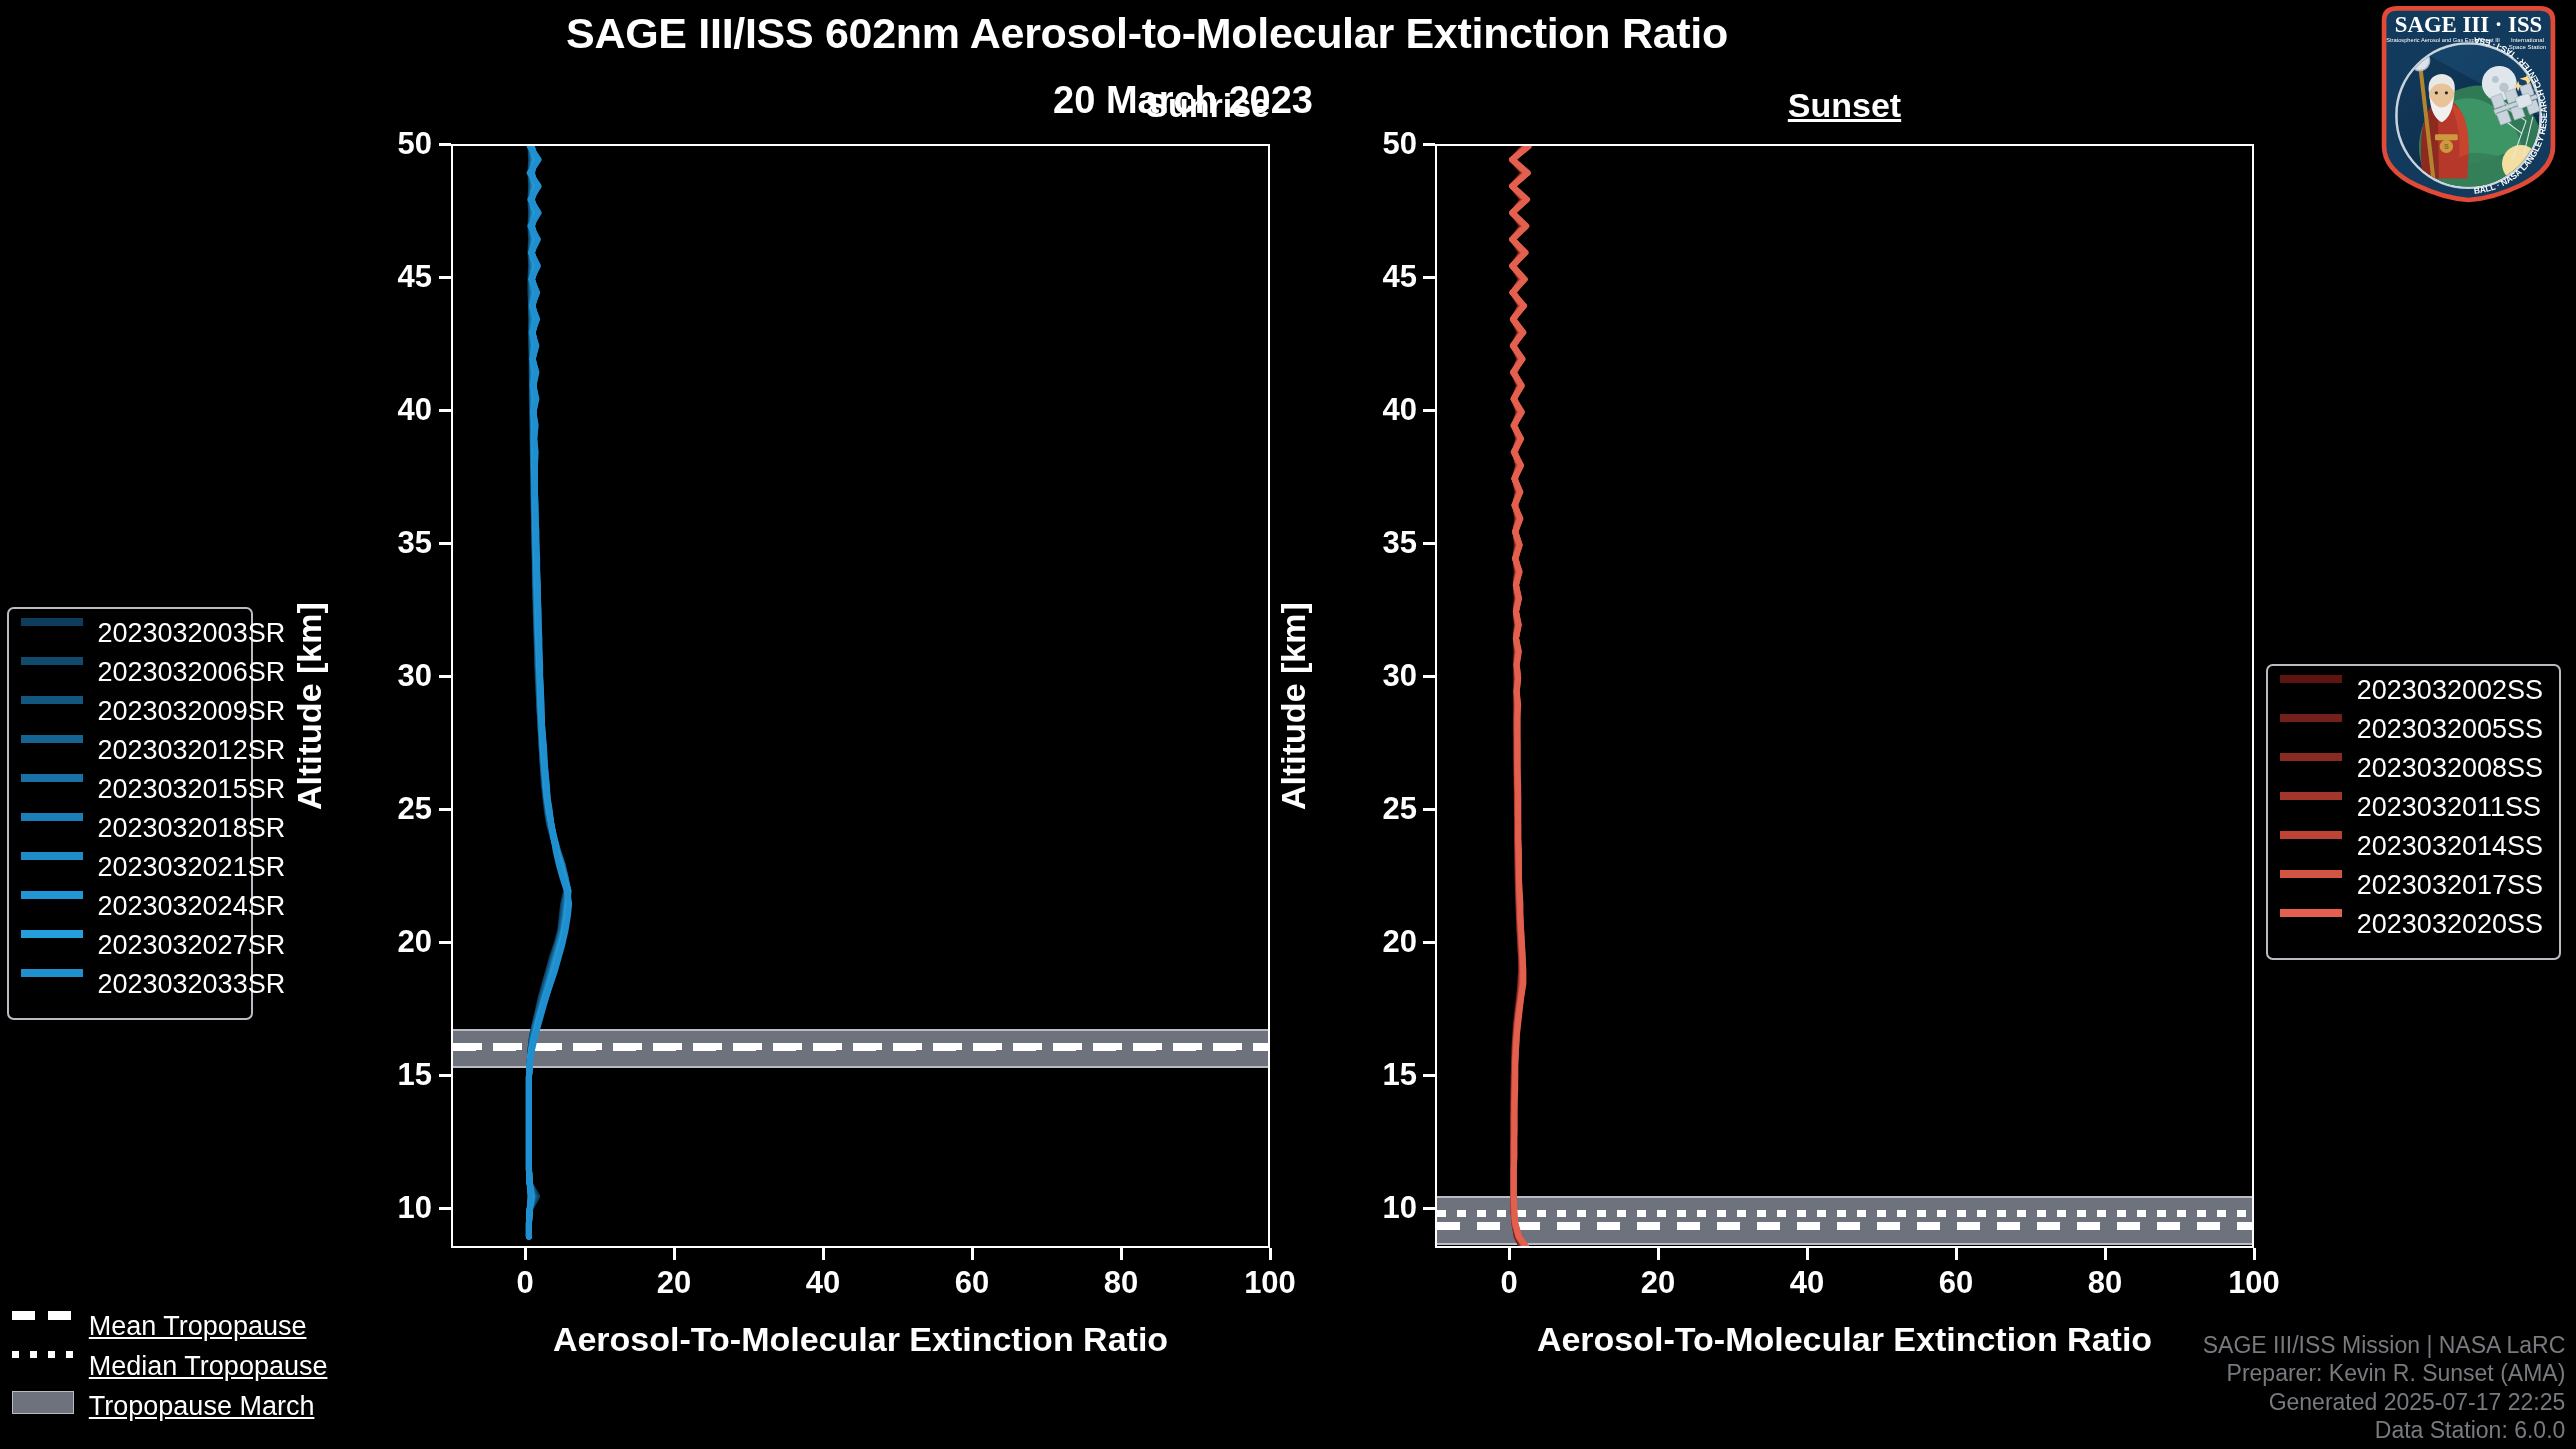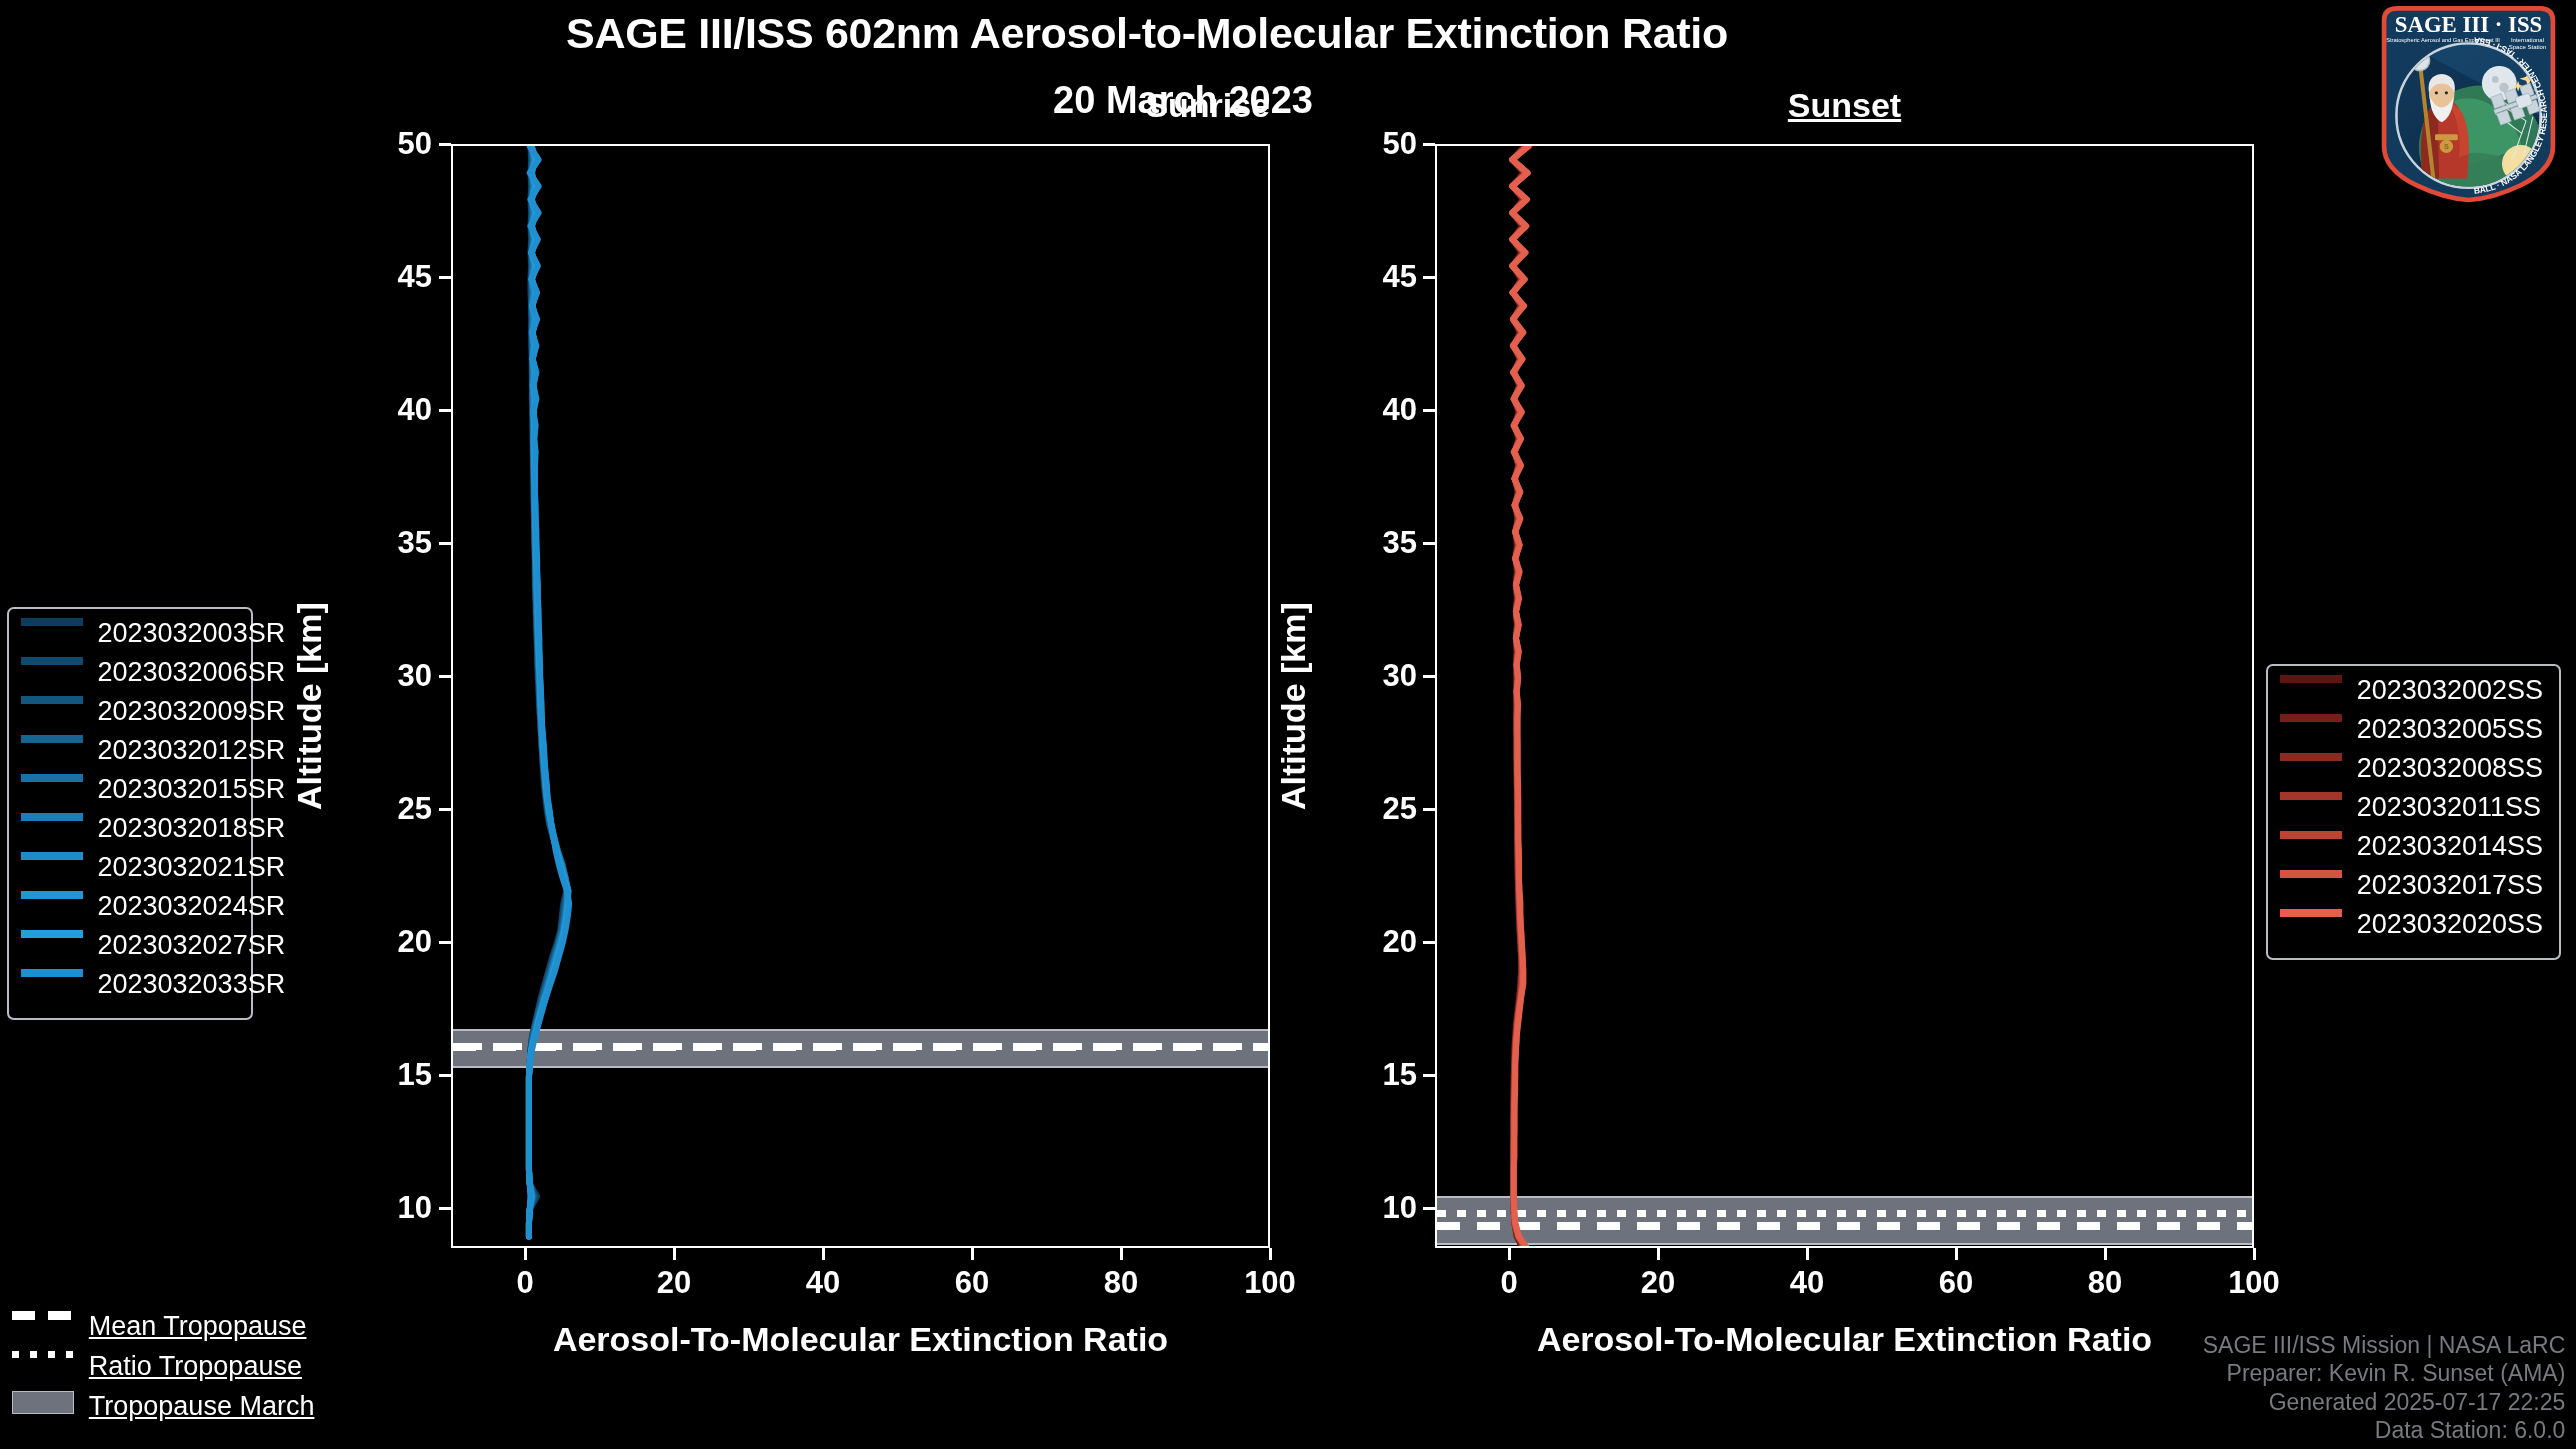--- a/index.html
+++ b/index.html
@@ -252,21 +252,21 @@
     </div>
   </div>
 
 <div class="abs legend-box" id="legend-tropopause" style="border:none;background:transparent;padding:0;">
   <div class="legend-row">
     <div class="legend-swatch sw-dash"></div>
     <div class="legend-text">Mean Tropopause</div>
   </div>
   <div class="legend-row">
     <div class="legend-swatch sw-dot"></div>
-    <div class="legend-text">Ratio Tropopause</div>
+    <div class="legend-text">Median Tropopause</div>
   </div>
   <div class="legend-row">
     <div class="legend-swatch sw-band"></div>
     <div class="legend-text">Tropopause March</div>
   </div>
 </div>
 
 <div class="abs" id="credits">
   <div>SAGE III/ISS Mission | NASA LaRC</div>
   <div>Preparer: Kevin R. Sunset (AMA)</div>

